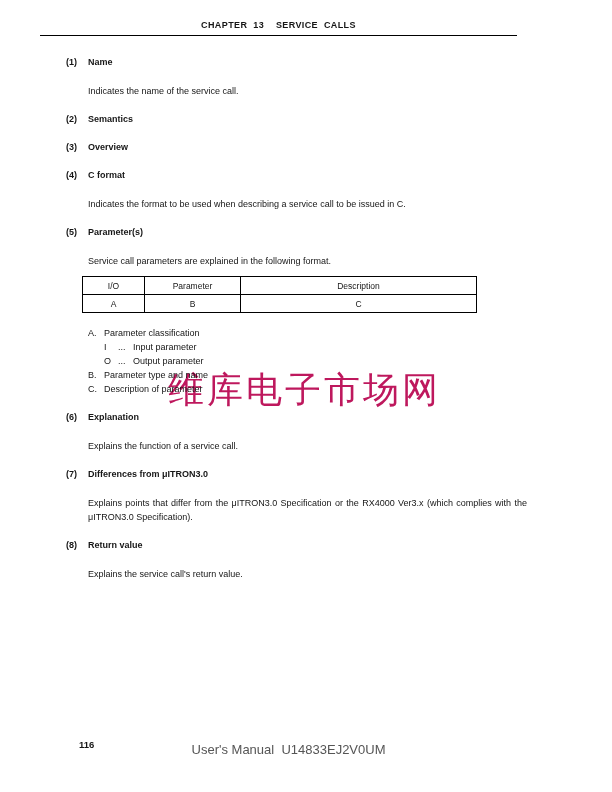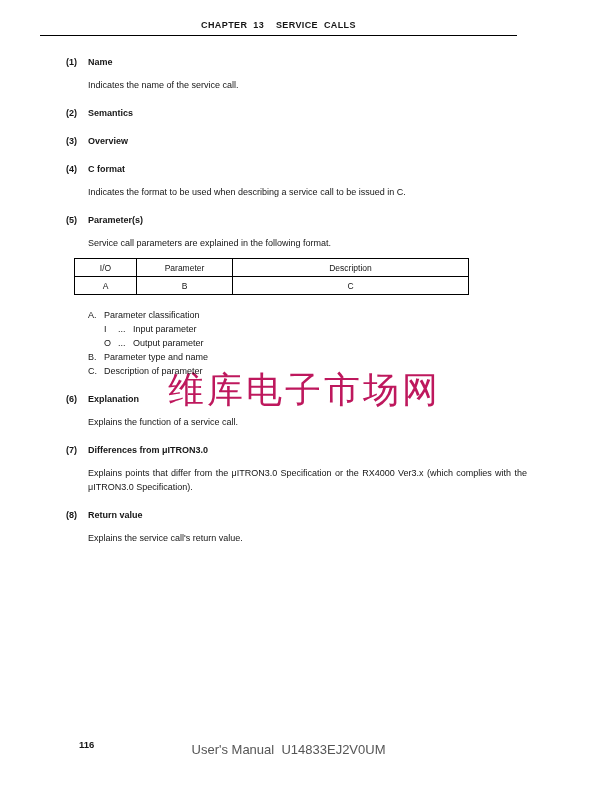--- a/index.html
+++ b/index.html
@@ -36,27 +36,27 @@
 
   
   .content {
     position:absolute; left:66px; top:55px; width:461px;
     font-size:9px; line-height:14px;
     z-index:1;
   }
   .section { margin:0 0 14px 0; }
   .section-head { display:flex; font-weight:bold; }
   .section-num { width:22px; flex:none; }
-  .section-body { padding-left:22px; margin-top:9px; }
+  .section-body { padding-left:22px; margin-top:15px; }
   .justify { text-align:justify; }
 
   
   .param-table {
     border-collapse:collapse;
-    margin:-6px 0 0 8px;
+    margin:-6px 0 0 16px;
     font-size:8.5px;
     text-align:center;
     border:1.5px solid #000;
   }
   .param-table th, .param-table td {
     border:1px solid #000;
     font-weight:normal;
     height:17px;
     padding:0 4px;
     vertical-align:middle;

